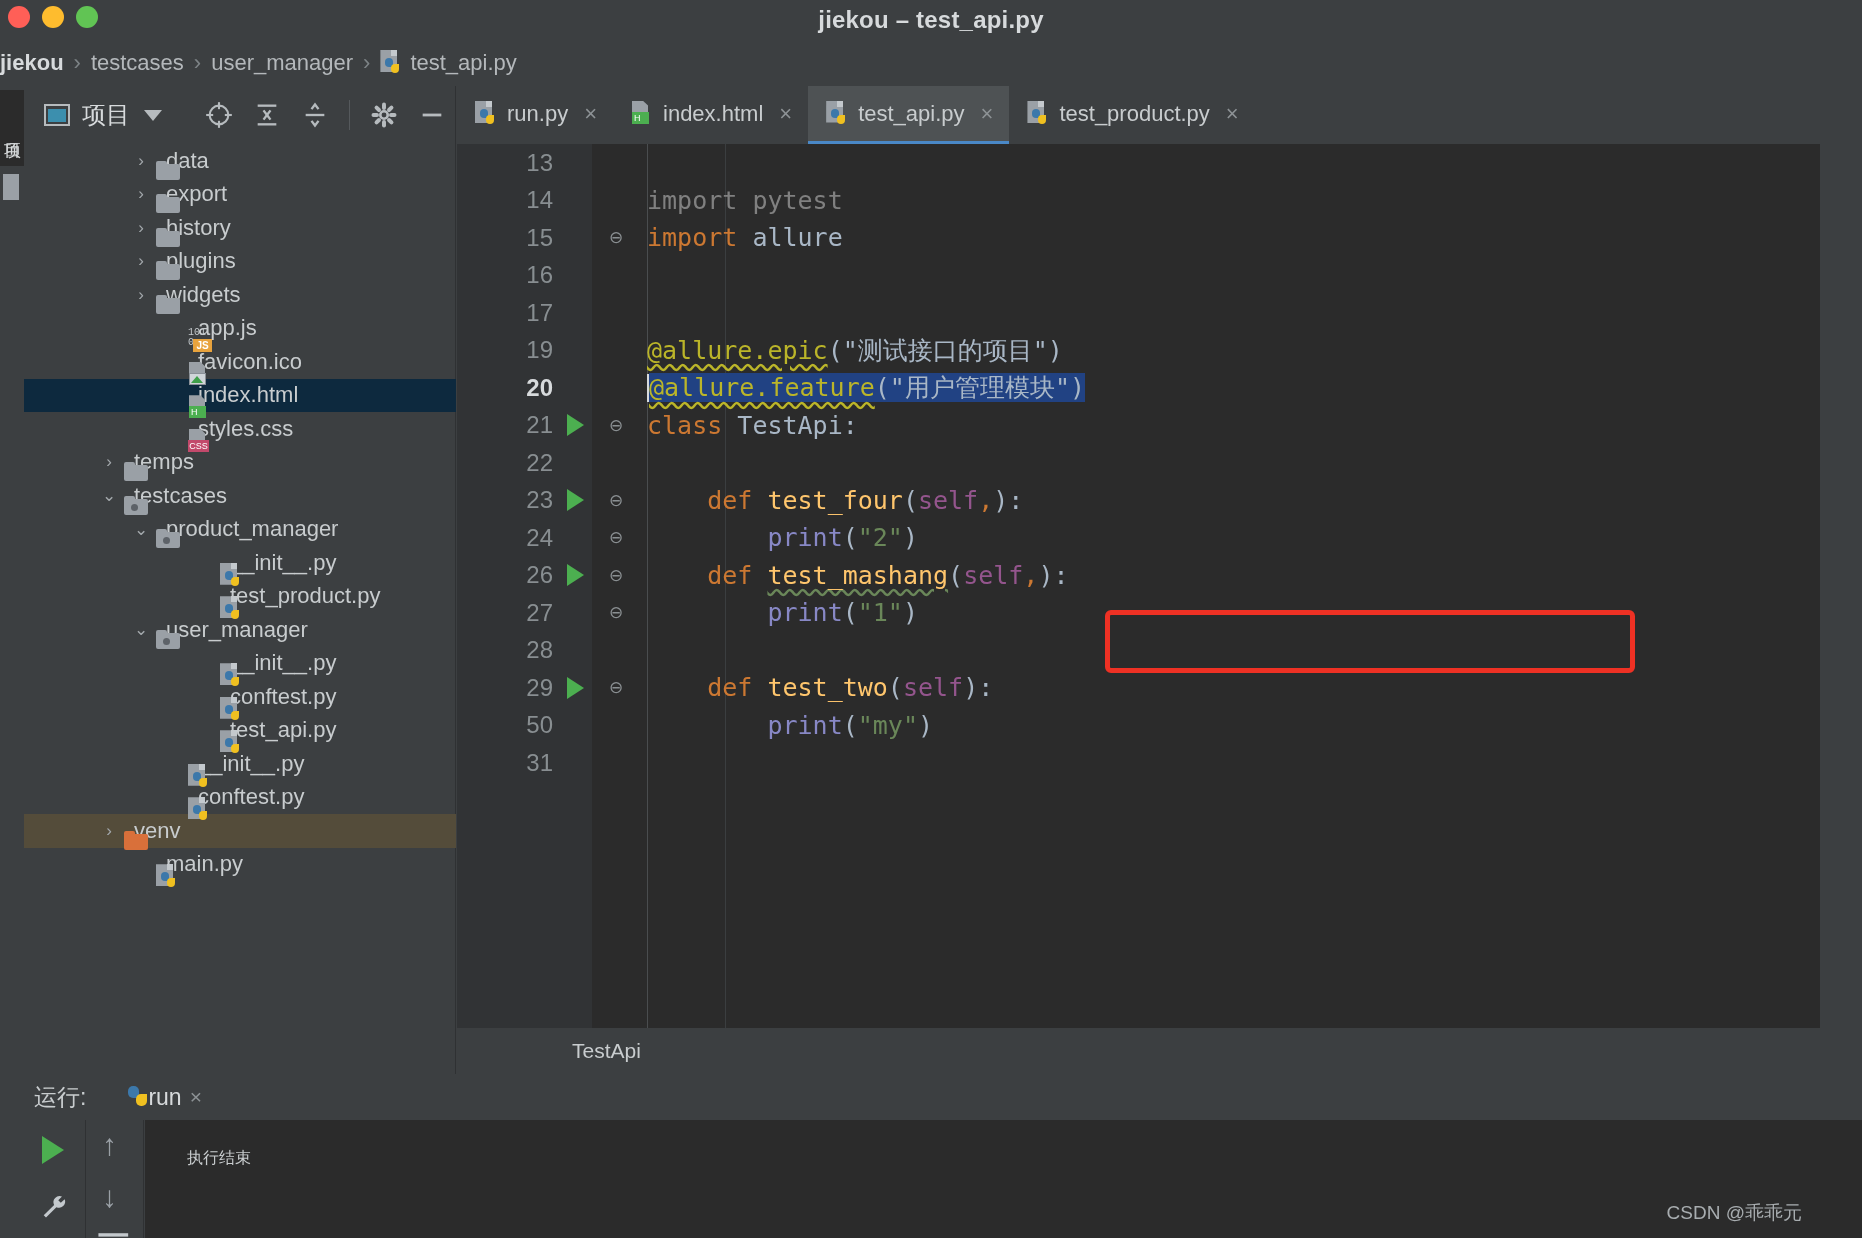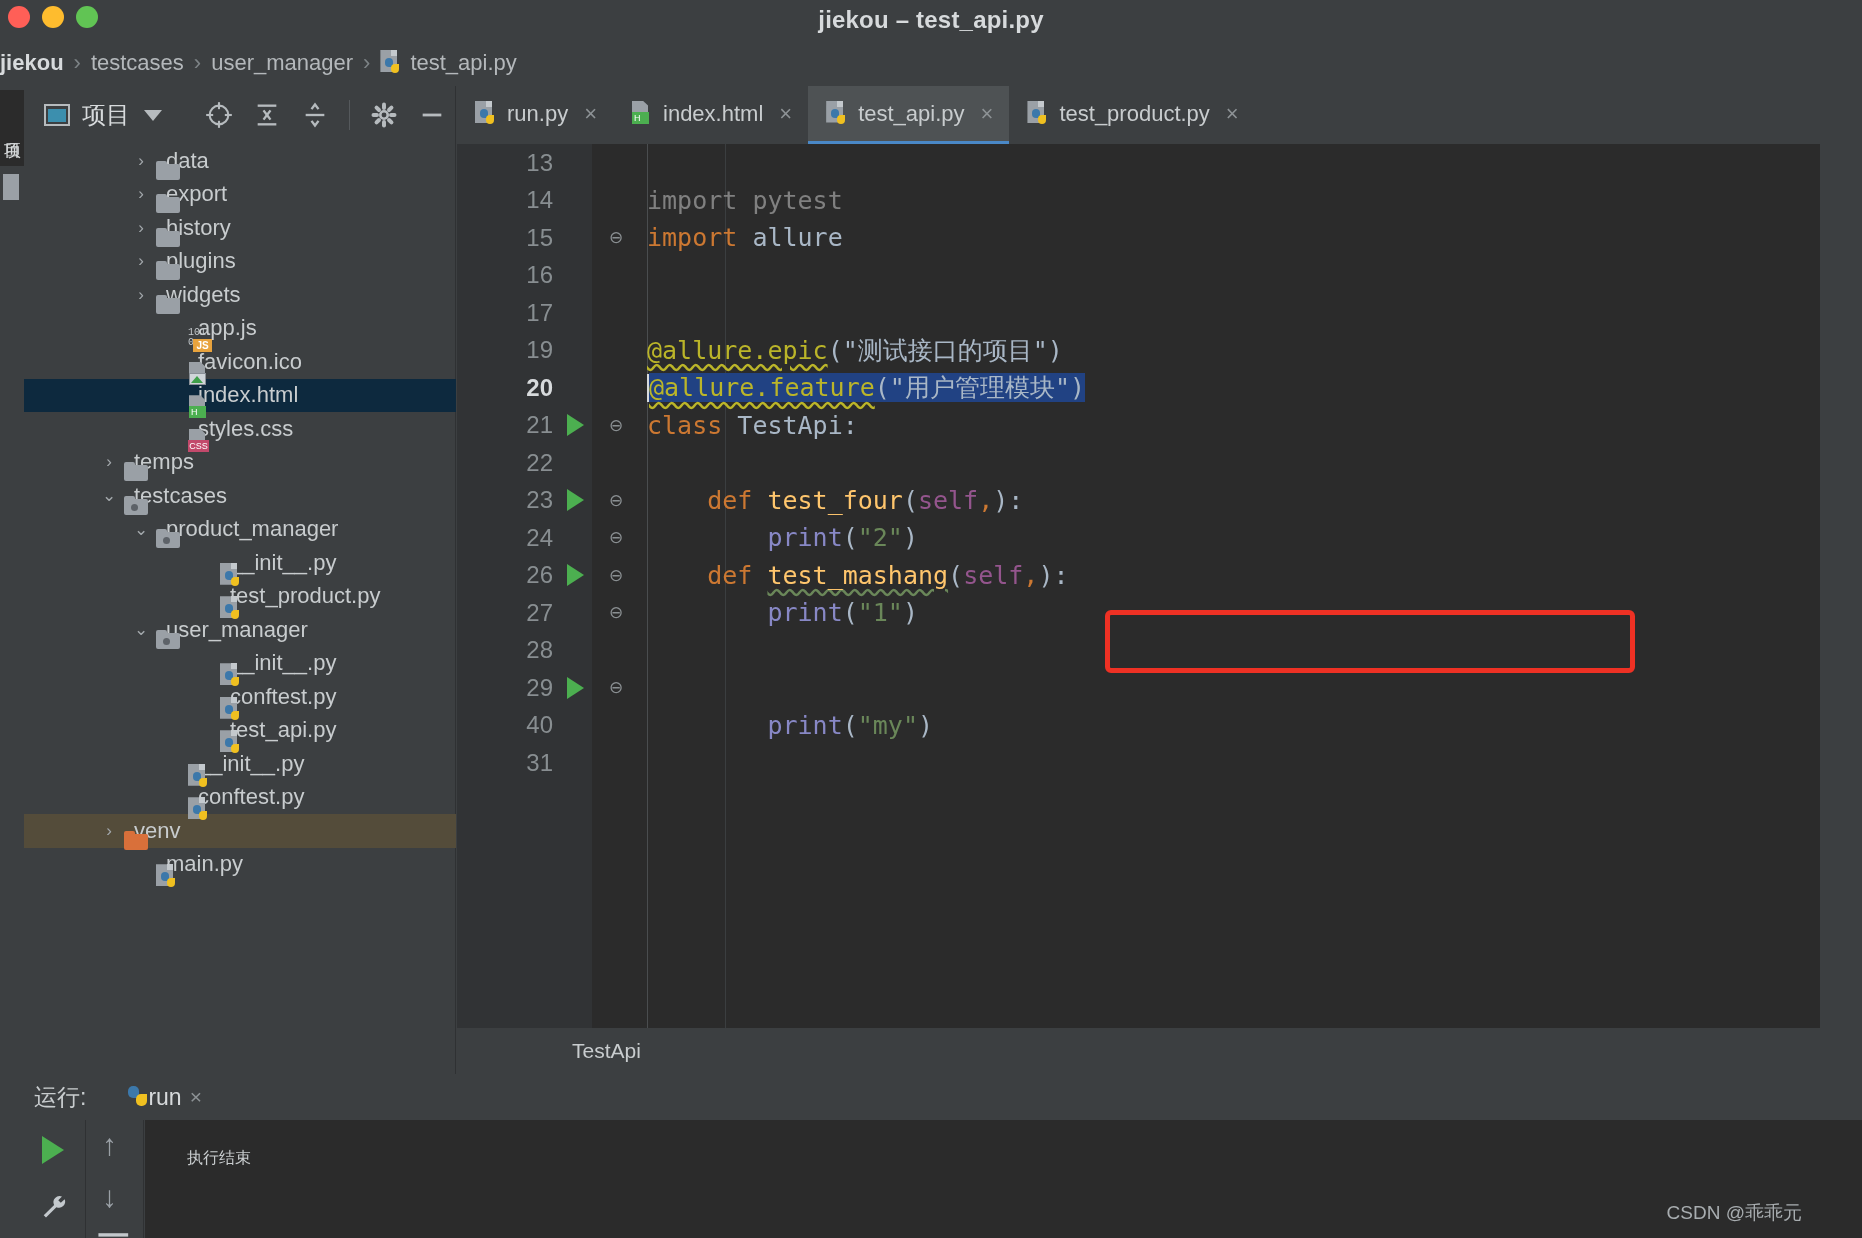--- a/index.html
+++ b/index.html
@@ -560,23 +560,24 @@
             <span class="ctext"><span class="pln">&nbsp;&nbsp;&nbsp;&nbsp;&nbsp;&nbsp;&nbsp;&nbsp;</span><span class="bi">print</span><span class="pln">(</span><span class="str">"1"</span><span class="pln">)</span></span>
           </div>
           <div class="cline">
             <span class="lnum">28</span>
             <span class="ctext"></span>
           </div>
           <div class="cline">
             <span class="lnum">29</span>
             <span class="runarrow"></span>
             <span class="foldmark">⊖</span>
-          </div>
-          <div class="cline">
-            <span class="lnum">40</span>
+            <span class="ctext"><span class="pln">&nbsp;&nbsp;&nbsp;&nbsp;</span><span class="kw">def</span> <span class="fn">test_two</span><span class="pln">(</span><span class="selfp">self</span><span class="pln">)</span><span class="pln">:</span></span>
+          </div>
+          <div class="cline">
+            <span class="lnum">50</span>
             <span class="ctext"><span class="pln">&nbsp;&nbsp;&nbsp;&nbsp;&nbsp;&nbsp;&nbsp;&nbsp;</span><span class="bi">print</span><span class="pln">(</span><span class="str">"my"</span><span class="pln">)</span></span>
           </div>
           <div class="cline">
             <span class="lnum">31</span>
             <span class="ctext"></span>
           </div>
         </div>
       <div class="redbox"></div>
     </div>
     <div class="bcbar">

